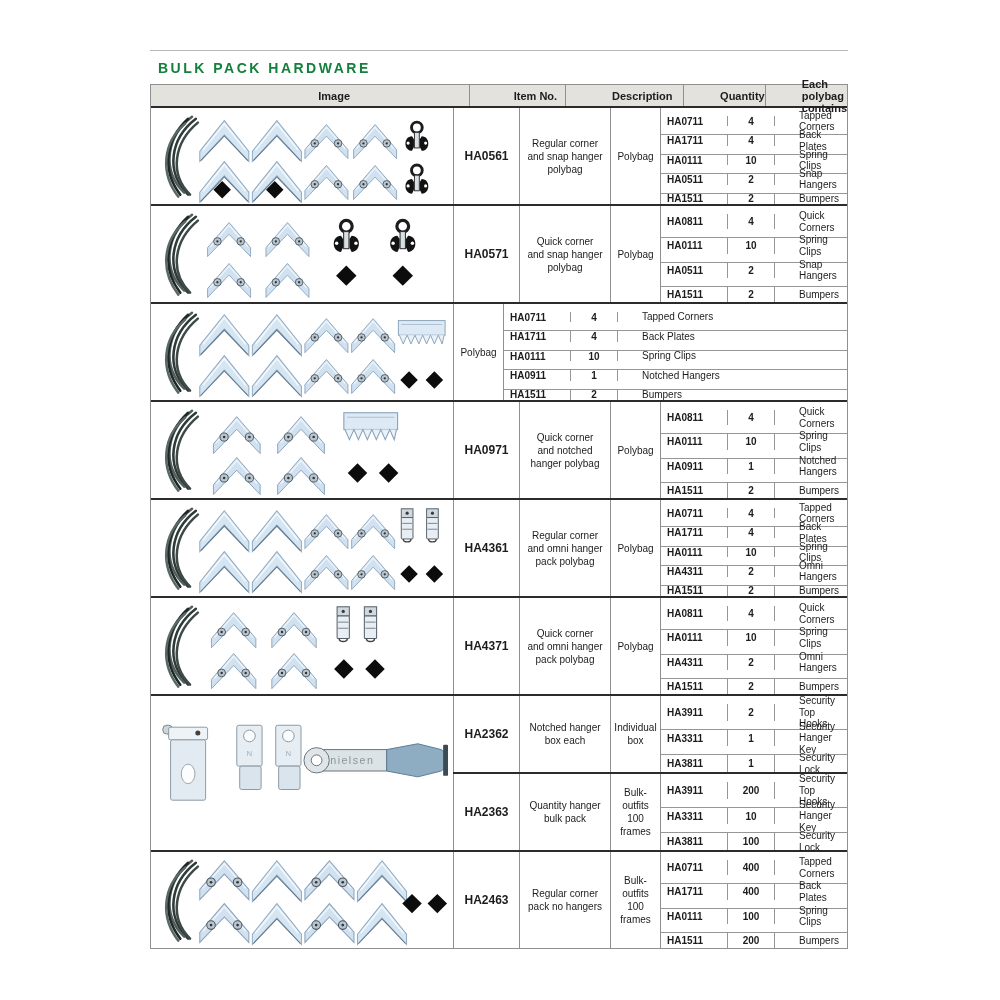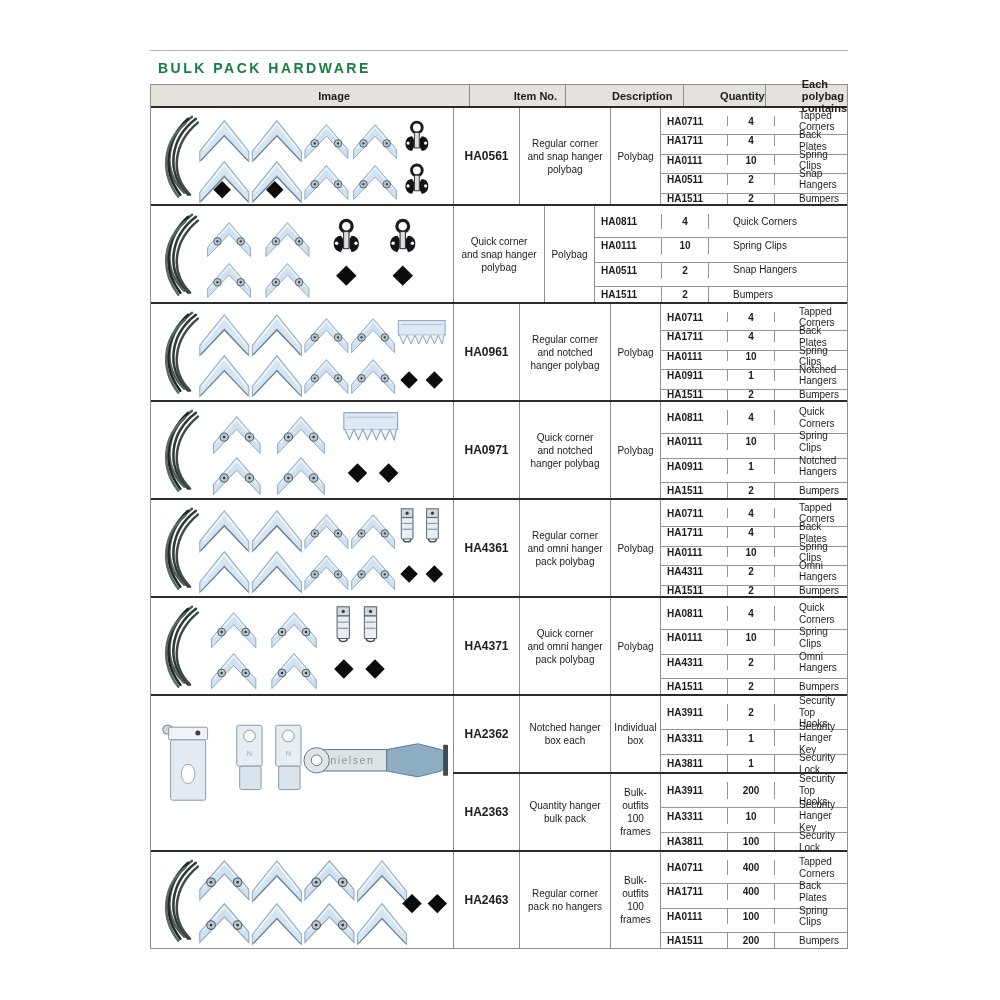--- a/index.html
+++ b/index.html
@@ -229,20 +229,21 @@
               <g transform="translate(186,60) scale(1.05)">
                 <polygon points="10,0 20,10 10,20 0,10" fill="#0c0c0c"></polygon>
               </g>
               <g transform="translate(244,60) scale(1.05)">
                 <polygon points="10,0 20,10 10,20 0,10" fill="#0c0c0c"></polygon>
               </g>
             </svg>
           </div>
           <div class="g-rows">
             <div class="row">
+              <div class="r-item">HA0571</div>
               <div class="r-desc">Quick corner and snap hanger polybag</div>
               <div class="r-qty">Polybag</div>
               <div class="r-cont">
                 <div class="sub">
                   <div class="s-part">HA0811</div>
                   <div class="s-qty">4</div>
                   <div class="s-name">Quick Corners</div>
                 </div>
                 <div class="sub">
                   <div class="s-part">HA0111</div>
@@ -333,22 +334,20 @@
               <g transform="translate(252,68) scale(0.9)">
                 <polygon points="10,0 20,10 10,20 0,10" fill="#0c0c0c"></polygon>
               </g>
               <g transform="translate(278,68) scale(0.9)">
                 <polygon points="10,0 20,10 10,20 0,10" fill="#0c0c0c"></polygon>
               </g>
             </svg>
           </div>
           <div class="g-rows">
             <div class="row">
-              <div class="r-item">HA0961</div>
-              <div class="r-desc">Regular corner and notched hanger polybag</div>
               <div class="r-qty">Polybag</div>
               <div class="r-cont">
                 <div class="sub">
                   <div class="s-part">HA0711</div>
                   <div class="s-qty">4</div>
                   <div class="s-name">Tapped Corners</div>
                 </div>
                 <div class="sub">
                   <div class="s-part">HA1711</div>
                   <div class="s-qty">4</div>

